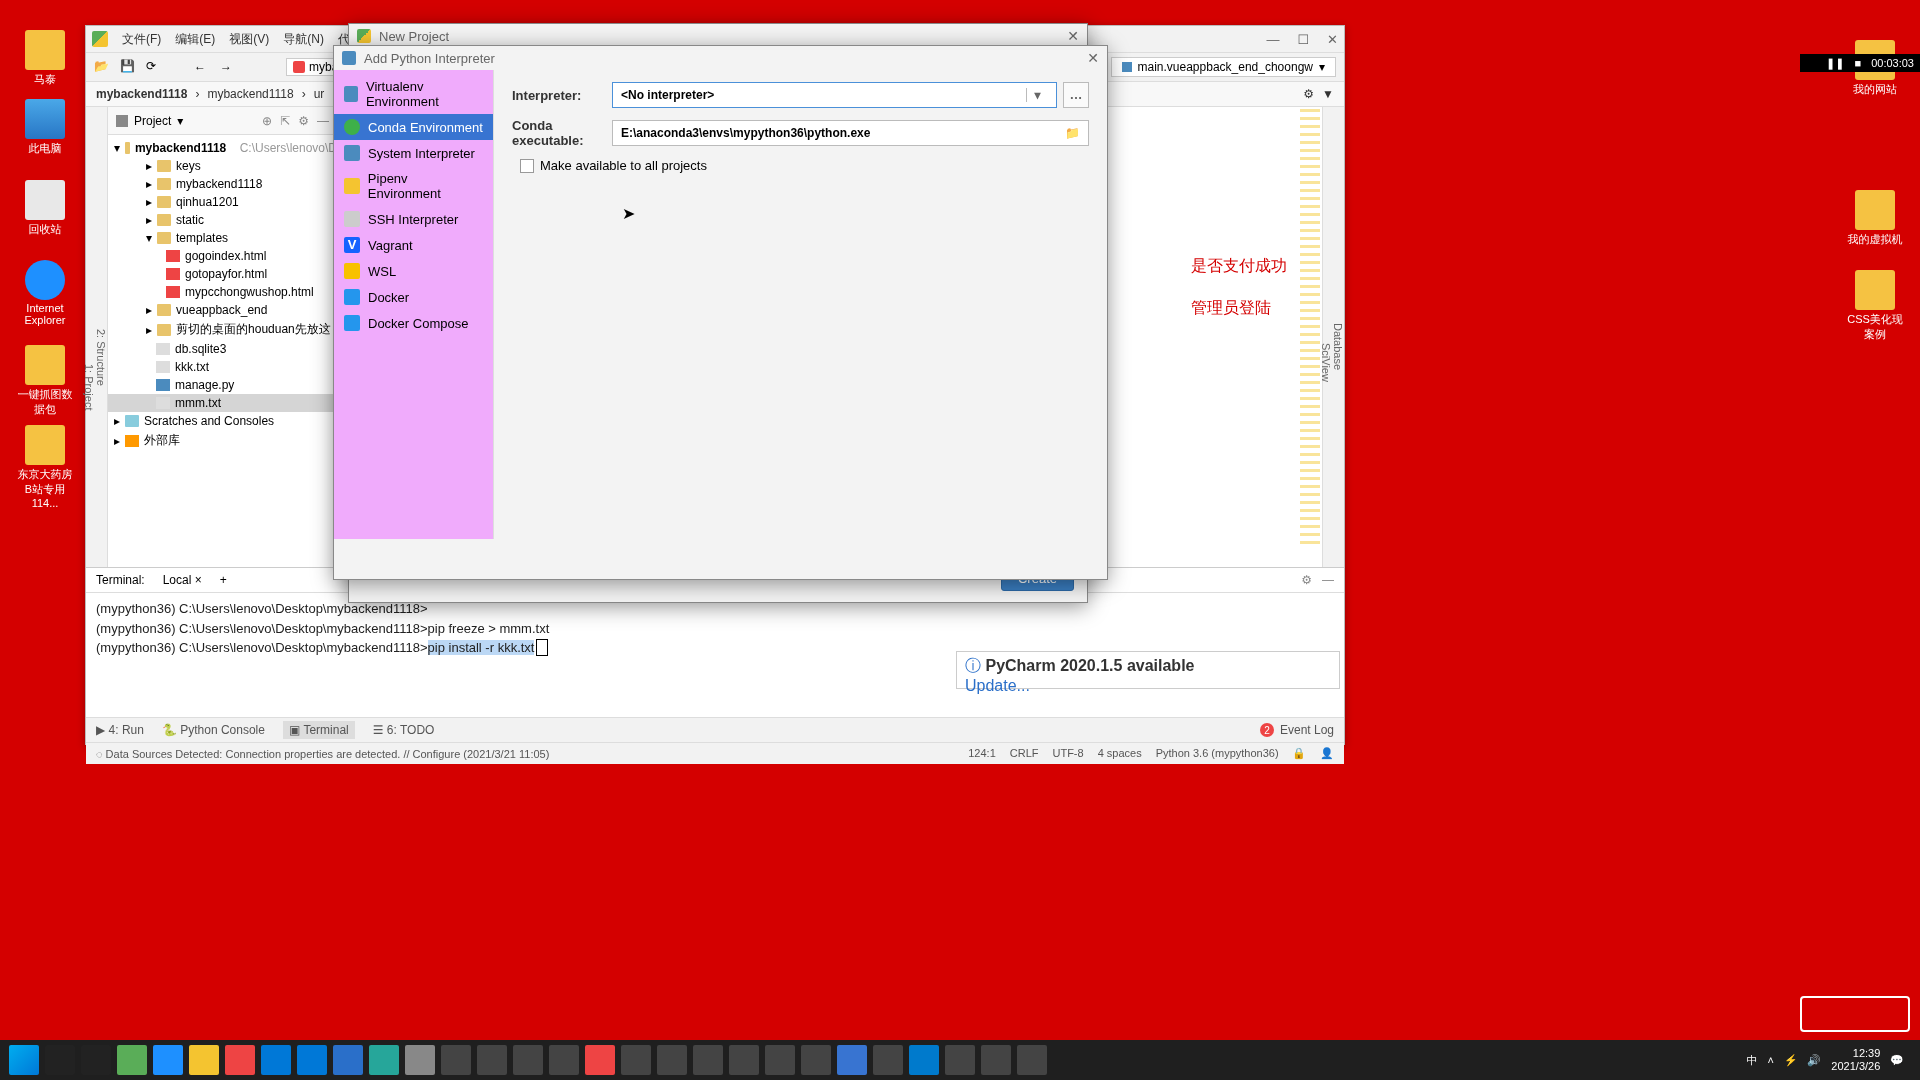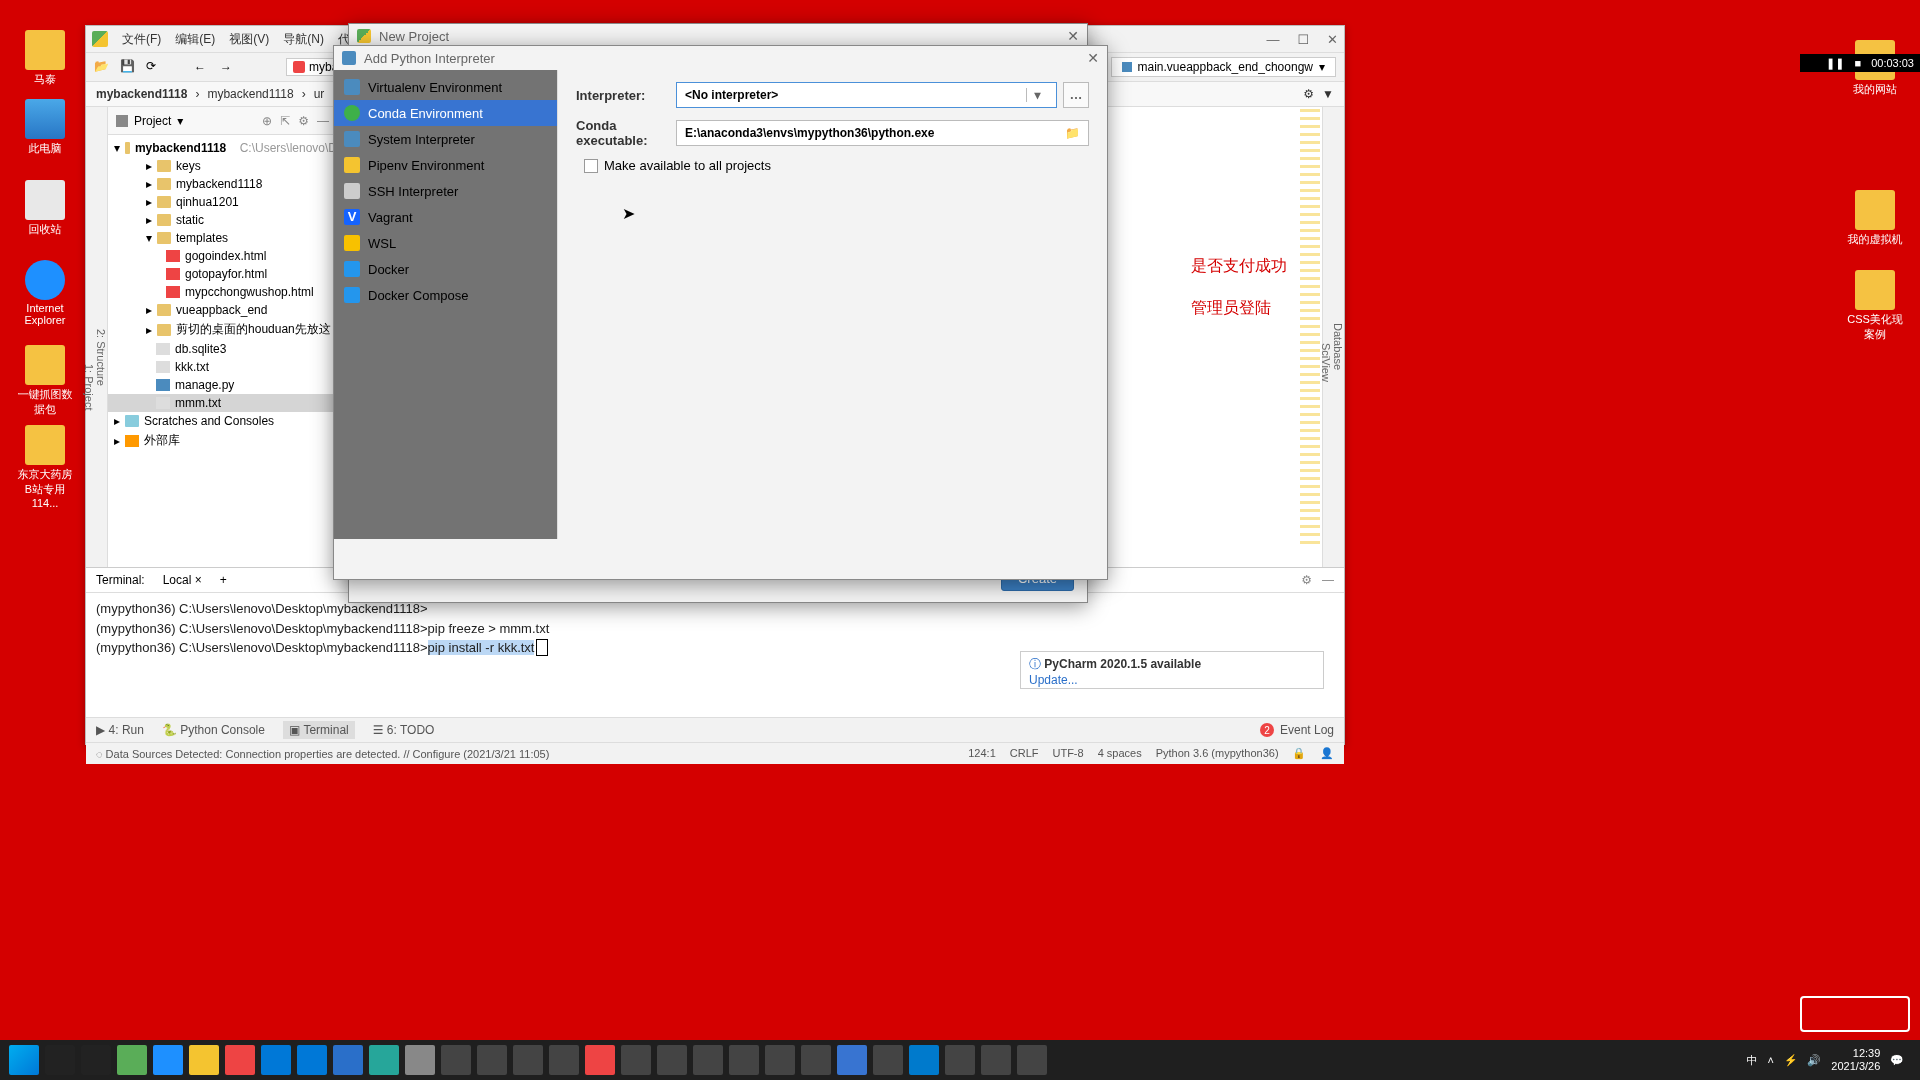--- a/index.html
+++ b/index.html
@@ -46,39 +46,39 @@
 .term-tabs { height: 25px; display: flex; align-items: center; padding: 0 10px; gap: 10px; border-bottom: 1px solid #ddd; font-size: 12px; }
 .term-tabs .tab { padding: 2px 8px; }
 .term-body { padding: 6px 10px; font-family: Consolas, monospace; font-size: 13px; line-height: 1.5; color: #222; }
 .term-body .hl { background: #bcd8f5; }
 
 .ide-bottom-tools { height: 25px; background: #f2f2f2; border-top: 1px solid #ddd; display: flex; align-items: center; padding: 0 10px; gap: 18px; font-size: 12px; color: #555; }
 .ide-bottom-tools .rt { margin-left: auto; display: flex; gap: 6px; align-items: center; }
 .ide-status { height: 22px; background: #f2f2f2; border-top: 1px solid #ddd; display: flex; align-items: center; padding: 0 10px; font-size: 11px; color: #555; }
 .ide-status .rt { margin-left: auto; display: flex; gap: 14px; }
 
-.notif { position: absolute; right: 20px; bottom: 55px; width: 304px; height: 38px; background: #fff; border: 1px solid #ccc; padding: 4px 8px; font-size: 12px; }
+.notif { position: absolute; right: 4px; bottom: 55px; width: 384px; height: 38px; background: #fff; border: 1px solid #ccc; padding: 4px 8px; font-size: 16px; }
 .notif .title { font-weight: bold; color: #333; }
 .notif a { color: #2a6fc9; text-decoration: none; }
 
 
 .dlg-newproj {
   position: absolute; left: 348px; top: 23px; width: 740px; height: 580px;
   background: #f3f3f3; border: 1px solid #888; box-shadow: 0 4px 20px rgba(0,0,0,.4);
 }
 .dlg-title { height: 24px; display: flex; align-items: center; padding: 0 8px; gap: 8px; font-size: 13px; color: #666; }
 .dlg-title .cls { margin-left: auto; font-size: 14px; color: #666; cursor: pointer; }
 .dlg-newproj .create-btn { position: absolute; bottom: 11px; right: 13px; background: #3a7ec1; color: #fff; border: 1px solid #2c6aa8; padding: 4px 16px; border-radius: 3px; font-size: 13px; }
 
 .dlg-interp {
   position: absolute; left: 333px; top: 45px; width: 775px; height: 535px;
   background: #f3f3f3; border: 1px solid #888; box-shadow: 0 4px 20px rgba(0,0,0,.4);
 }
 .dlg-interp .body { display: flex; height: calc(100% - 24px - 40px); }
-.interp-left { width: 224px; background: #737373; border-right: 1px solid #ddd; padding: 4px 0; }
+.interp-left { width: 160px; background: #f0abfc; border-right: 1px solid #ddd; padding: 4px 0; }
 .interp-left div { padding: 5px 10px; display: flex; align-items: center; gap: 8px; font-size: 13px; }
 .interp-left .sel { background: #3874d1; color: #fff; }
 .env-ico { width: 16px; height: 16px; display: inline-block; border-radius: 2px; }
 .interp-right { flex: 1; padding: 12px 18px; font-size: 13px; }
 .form-row { display: flex; align-items: center; margin-bottom: 10px; font-weight: bold; }
 .form-row label { width: 100px; color: #333; }
 .form-row .field { flex: 1; height: 26px; border: 1px solid #bbb; background: #fff; padding: 0 8px; display: flex; align-items: center; font-size: 12px; }
 .form-row .dd { width: 22px; border-left: 1px solid #bbb; text-align: center; color: #666; }
 .form-row .browse { width: 26px; height: 26px; margin-left: 6px; border: 1px solid #bbb; background: #fafafa; text-align: center; line-height: 24px; color: #666; }
 .chk { display: flex; align-items: center; gap: 6px; margin-top: 6px; padding-left: 8px; }

